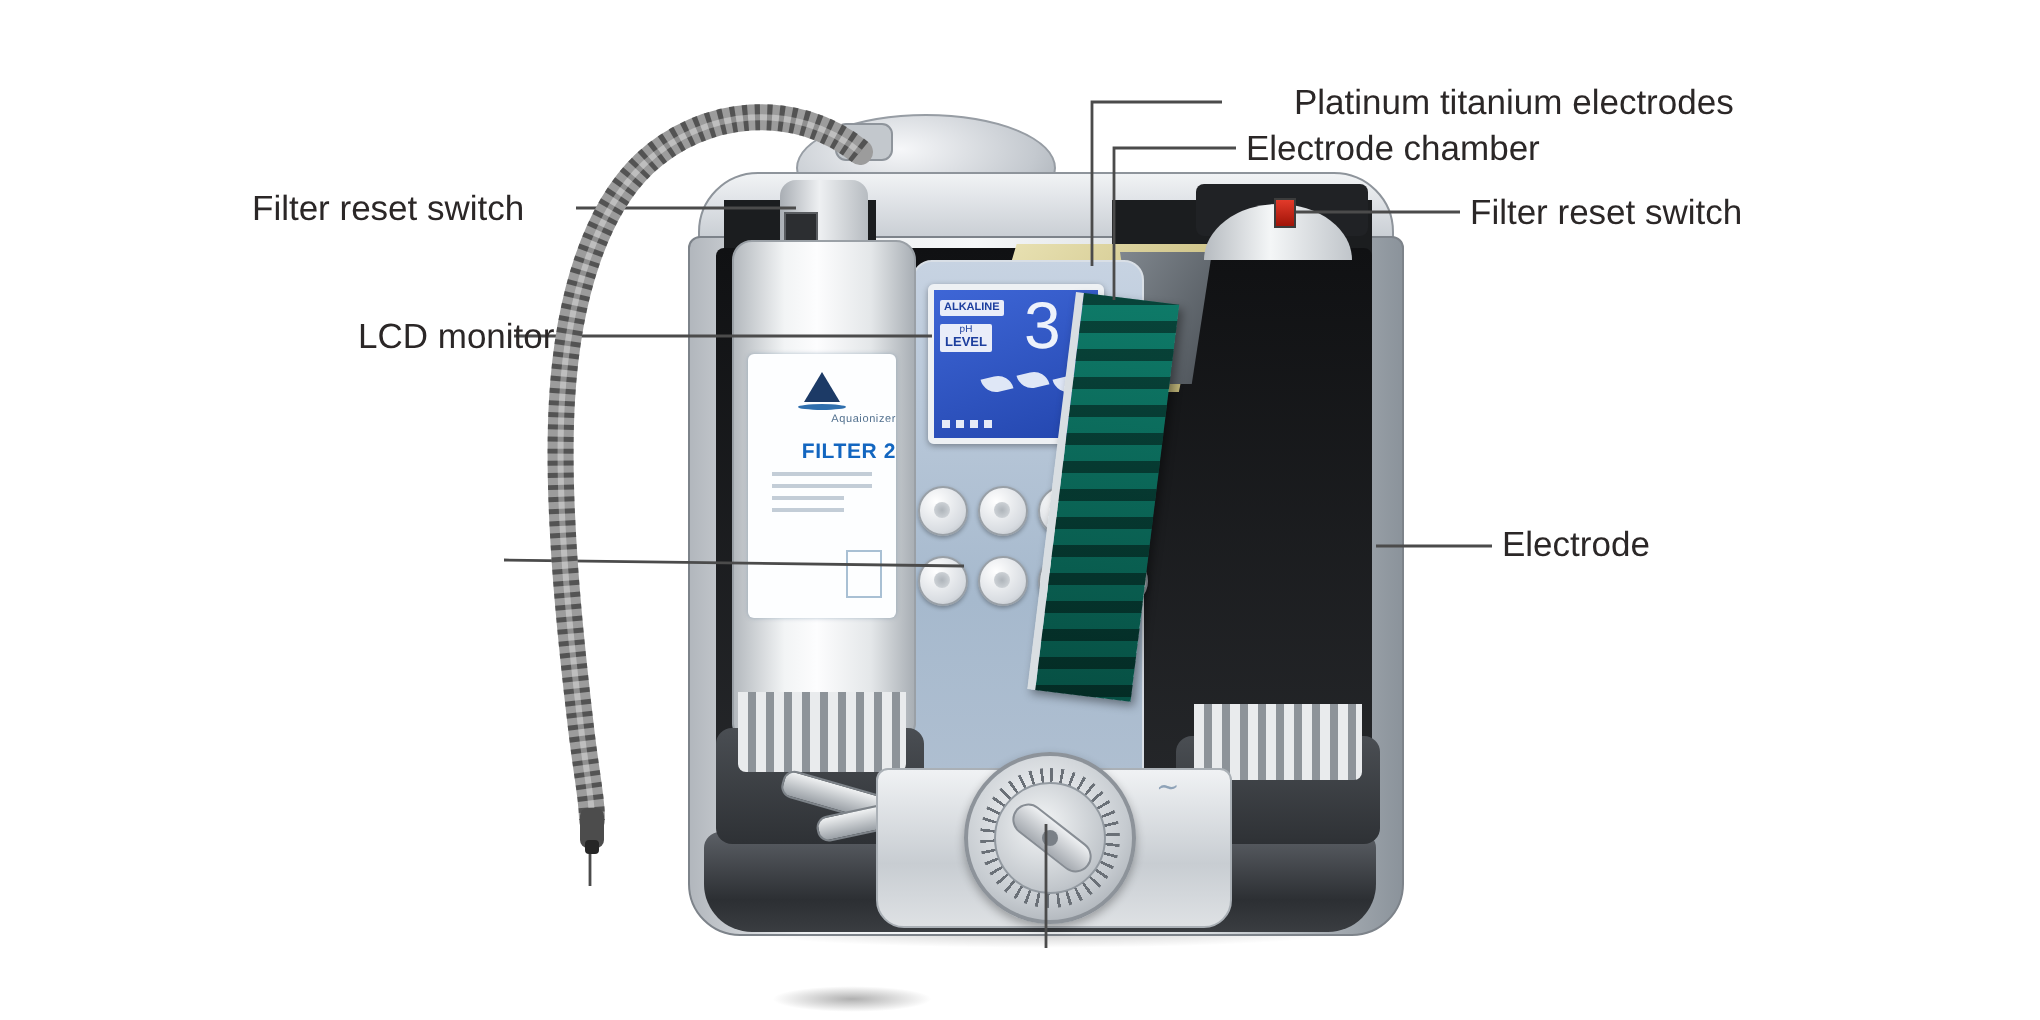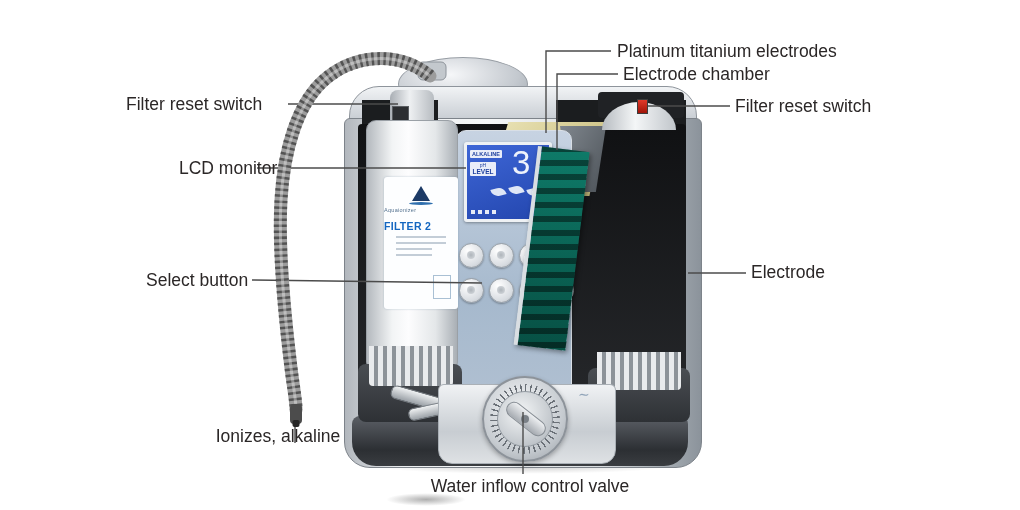--- a/index.html
+++ b/index.html
@@ -90,21 +90,21 @@
   .neck-l{left:390px;top:90px;width:44px;height:34px;border-radius:8px 8px 0 0;
     background:linear-gradient(90deg,#a9aeb4,#eef0f2 45%,#b7bcc1);z-index:7;}
   .dome-r{left:602px;top:102px;width:74px;height:28px;border-radius:50% 50% 0 0/100% 100% 0 0;
     background:linear-gradient(90deg,#b6bbc0,#f4f6f7 45%,#c0c5ca);z-index:12;}
   .rt-housing{left:598px;top:92px;width:86px;height:26px;background:#202225;border-radius:4px;z-index:11;}
   .reset-red{left:637px;top:99px;width:9px;height:13px;
     background:linear-gradient(#e23a2a,#a01408);border:1px solid #3c3c3c;z-index:14;}
   .lt-switch{left:392px;top:106px;width:15px;height:13px;background:#2c2e31;border:1px solid #5a5d61;z-index:8;}
 
   .f-card{position:absolute;left:7px;top:56px;width:74px;height:132px;background:#fdfeff;
-    border-radius:3px;box-shadow:0 0 2px rgba(110,135,160,.5);text-align:left;margin-left:10px;}
+    border-radius:3px;box-shadow:0 0 2px rgba(110,135,160,.5);text-align:right;}
   .f-card-r{top:62px;}
   .f-logo-tri{width:0;height:0;border-left:9px solid transparent;border-right:9px solid transparent;
     border-bottom:15px solid #1c3a66;margin:9px auto 1px auto;}
   .f-swoosh{width:24px;height:3px;border-radius:50%;background:#2f6fae;margin:0 auto;}
   .f-brand{font-size:5.5px;color:#53718f;letter-spacing:.3px;margin-top:2px;}
   .f-name{font-size:10.5px;font-weight:bold;color:#1366c0;margin-top:7px;letter-spacing:.3px;}
   .f-line{height:2px;background:#c3cdd7;margin:4px 12px 0 12px;}
   .f-line.short{margin-right:26px;}
   .f-sketch{position:absolute;right:7px;bottom:10px;width:16px;height:22px;border:1px solid #a9c0d4;}
 
@@ -239,25 +239,22 @@
   <svg class="hose-svg" width="1020" height="510">
     <rect x="418" y="62" width="28" height="18" rx="5" fill="#c3c8cd" stroke="#8e949b"></rect>
     <path d="M 430 76 C 398 50, 352 54, 322 82 C 298 105, 284 148, 281 200 C 278 252, 285 318, 291 368 C 294 392, 296 400, 296 410" fill="none" stroke="#9c9c9c" stroke-width="13" stroke-linecap="round"></path>
     <path d="M 430 76 C 398 50, 352 54, 322 82 C 298 105, 284 148, 281 200 C 278 252, 285 318, 291 368 C 294 392, 296 400, 296 410" fill="none" stroke="rgba(45,45,45,.65)" stroke-width="13" stroke-dasharray="2.5 3.5"></path>
     <path d="M 430 76 C 398 50, 352 54, 322 82 C 298 105, 284 148, 281 200 C 278 252, 285 318, 291 368 C 294 392, 296 400, 296 410" fill="none" stroke="rgba(255,255,255,.35)" stroke-width="3"></path>
     <rect x="290" y="404" width="12" height="20" rx="4" fill="#4c4c4c"></rect>
     <rect x="292.5" y="420" width="7" height="7" rx="2" fill="#262626"></rect>
   </svg>
 
 
-  <div class="lbl" style="left:617px;top:41px;text-align:center;">Platinum titanium electrodes</div>
+  <div class="lbl" style="left:647px;top:41px;text-align:center;">Platinum titanium electrodes</div>
   <div class="lbl" style="left:623px;top:64px;">Electrode chamber</div>
   <div class="lbl" style="left:126px;top:94px;">Filter reset switch</div>
   <div class="lbl" style="left:151px;top:158px;margin-left:28px;">LCD monitor</div>
-  <div class="lbl" style="left:146px;top:270px;">Select button</div>
   <div class="lbl lbl-center" style="left:203px;top:425px;width:150px;">
-    <span style="display:block;">Ionizes, alkaline</span>
-  </div>
-  <div class="lbl lbl-center" style="left:415px;top:475px;width:230px;">Water inflow control valve</div>
+  </div>
   <div class="lbl" style="left:735px;top:96px;">Filter reset switch</div>
   <div class="lbl" style="left:751px;top:262px;">Electrode</div>
 
 </div>
 
 </body></html>

